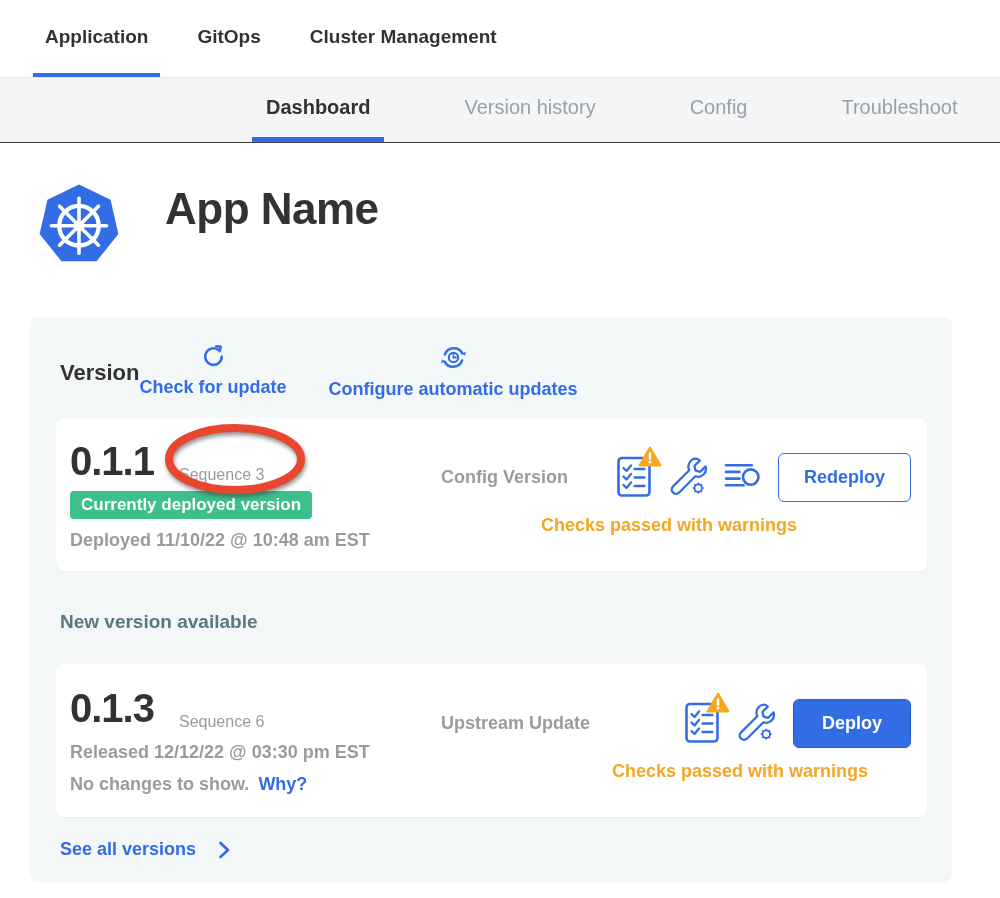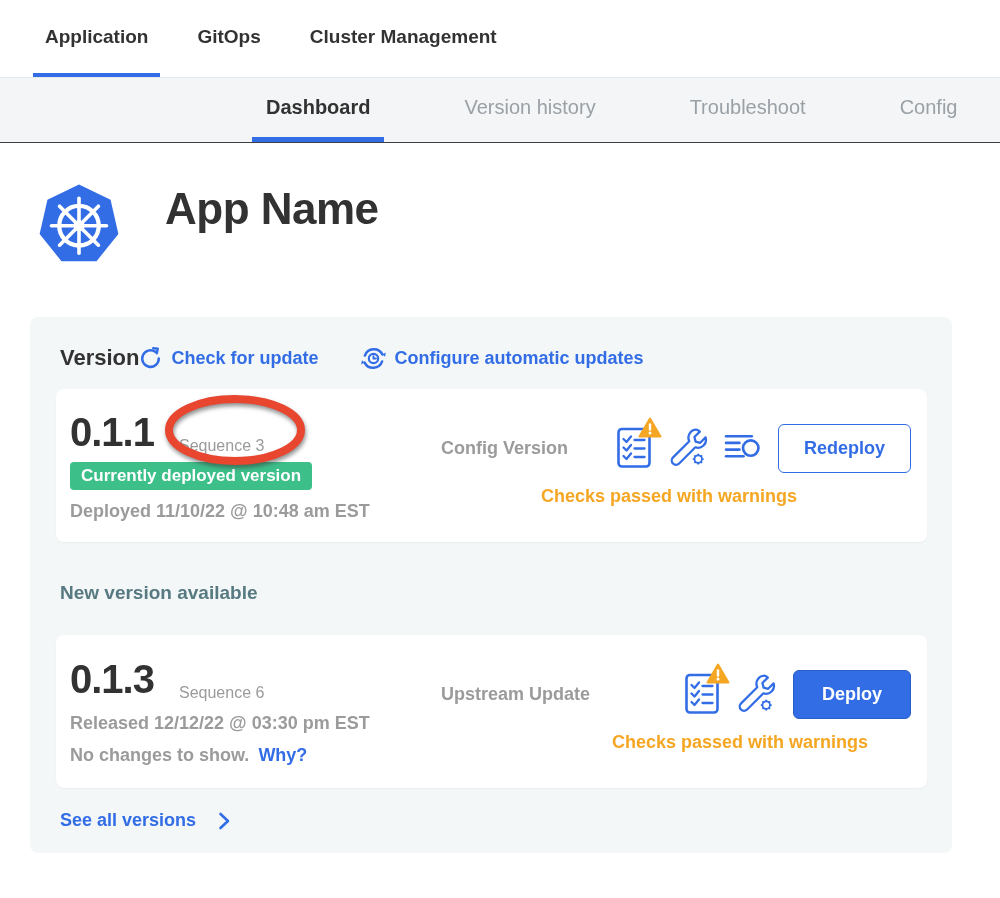--- a/index.html
+++ b/index.html
@@ -28,21 +28,21 @@
   .status-text { color:#9b9b9b; font-weight:bold; font-size:19px; margin-right:19px; }
   a.hlink { color:#326de6; font-weight:bold; text-decoration:none; cursor:pointer; }
   .vdiv { width:1px; height:20px; background:#c9cdd0; margin:0 15px; }
 
   
   .version-card { margin:50px 48px 0 30px; background:#f3f7f8; border-radius:8px; padding:28px 25px 22px 26px; }
   .card-head { display:flex; align-items:center; justify-content:flex-start; margin:0 2px 18px 4px; }
   .card-title { font-size:22px; font-weight:bold; }
   .head-links { display:flex; gap:42px; }
   .head-link { display:flex; align-items:center; gap:9px; color:#326de6; font-size:18px; font-weight:bold;
-    text-decoration:none; cursor:pointer; }
+    text-decoration:none; cursor:pointer;flex-direction:column; }
   .head-link svg { display:block; }
 
   .vrow { position:relative; background:#fff; border-radius:8px; padding:13px 16px 13px 14px; min-height:153px;
     display:flex; box-shadow:0 1px 2px rgba(0,0,0,.04); }
   .vinfo { width:336px; flex:0 0 336px; display:flex; flex-direction:column; justify-content:center; }
   .vline { display:flex; align-items:flex-end;gap:9px; }
   .vnum { font-size:40px; font-weight:bold; color:#323232; letter-spacing:-1px; }
   .vseq { font-size:16px; color:#9b9b9b; margin-left:16px; }
   .badge { display:inline-block; align-self:flex-start; margin-top:7px; background:#3dbf8a; color:#fff;
     font-size:17px; font-weight:bold; padding:4px 11px; border-radius:4px; }
@@ -74,22 +74,22 @@
 
 <nav class="topnav">
   <div class="nav-item active">Application</div>
   <div class="nav-item">GitOps</div>
   <div class="nav-item">Cluster Management</div>
 </nav>
 
 <nav class="subnav">
   <div class="tab active">Dashboard</div>
   <div class="tab">Version history</div>
+  <div class="tab">Config</div>
   <div class="tab">Troubleshoot</div>
-  <div class="tab">Config</div>
 </nav>
 
 <header class="app-header">
   <svg class="k8s-logo" viewBox="0 0 100 100">
     <polygon points="50,4 86.7,21.7 95.8,61.5 70.4,93.3 29.6,93.3 4.2,61.5 13.3,21.7" fill="#326de6"></polygon>
     <g stroke="#fff" stroke-width="4.2" stroke-linecap="round">
       <line x1="50" y1="52" x2="82" y2="52"></line>
         <line x1="50" y1="52" x2="18" y2="52"></line>
       <line x1="50" y1="52" x2="50" y2="20"></line>
         <line x1="50" y1="52" x2="50" y2="84"></line>

